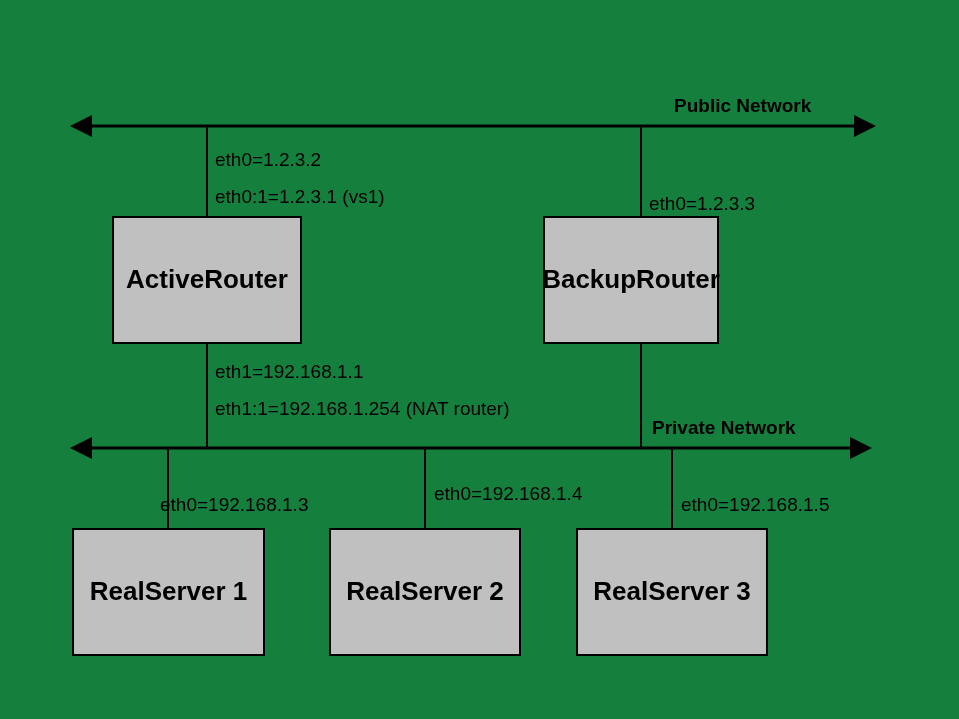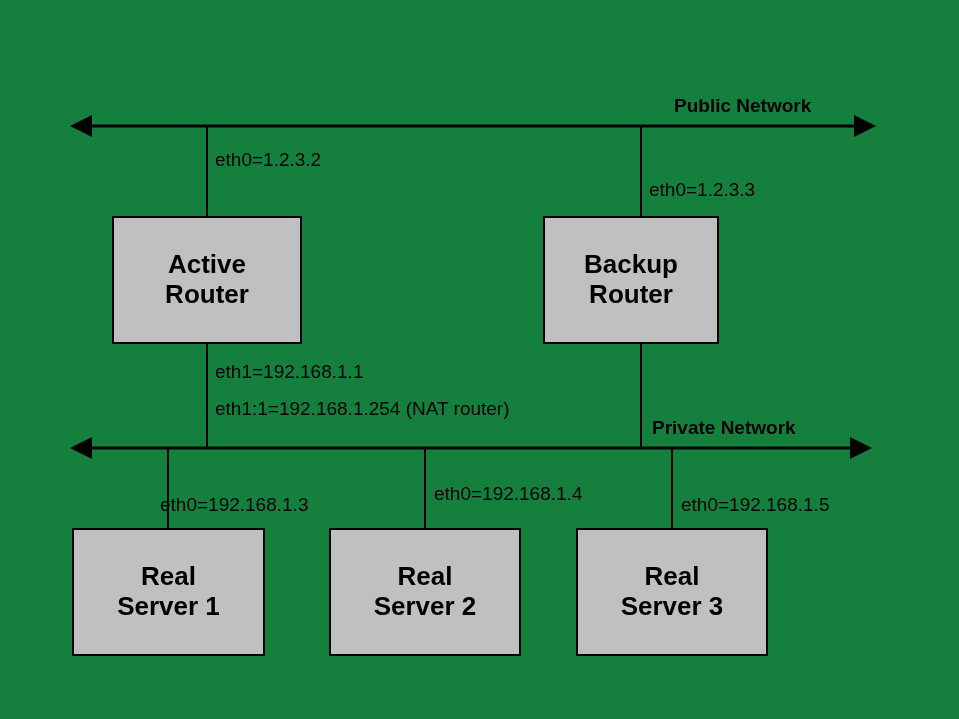--- a/index.html
+++ b/index.html
@@ -23,21 +23,21 @@
     top: 0;
     width: 959px;
     height: 719px;
   }
   .node-box {
     position: absolute;
     background: #c0c0c0;
     border: 2px solid #000000;
     box-sizing: border-box;
     display: flex;
-    flex-direction: column;
+    flex-direction: row;
     align-items: center;
     justify-content: center;
     font-weight: bold;
     font-size: 26px;
     line-height: 1.14;
     color: #000000;
     text-align: center;
     letter-spacing: 0px;
   }
   .node-line {
@@ -84,22 +84,23 @@
     <line x1="425" y1="448" x2="425" y2="529" stroke="#000" stroke-width="2"></line>
     <line x1="672" y1="448" x2="672" y2="529" stroke="#000" stroke-width="2"></line>
   </svg>
 
   <div class="label bold" style="left:674px; top:96px;">Public Network</div>
 
   <div class="label bold" style="left:652px; top:418px;">Private Network</div>
 
   <div class="label" style="left:215px; top:150px;">eth0=1.2.3.2</div>
 
+  <div class="label" style="left:215px; top:187px;">eth0:1=1.2.3.1 (vs1)</div>
 
-  <div class="label" style="left:649px; top:180px;">eth0=1.2.3.3</div>
+  <div class="label" style="left:649px; top:194px;">eth0=1.2.3.3</div>
 
   <div class="node-box" style="left:112px; top:216px; width:190px; height:128px;">
     <span class="node-line">Active</span>
     <span class="node-line">Router</span>
   </div>
 
   <div class="node-box" style="left:543px; top:216px; width:176px; height:128px;">
     <span class="node-line">Backup</span>
     <span class="node-line">Router</span>
   </div>

